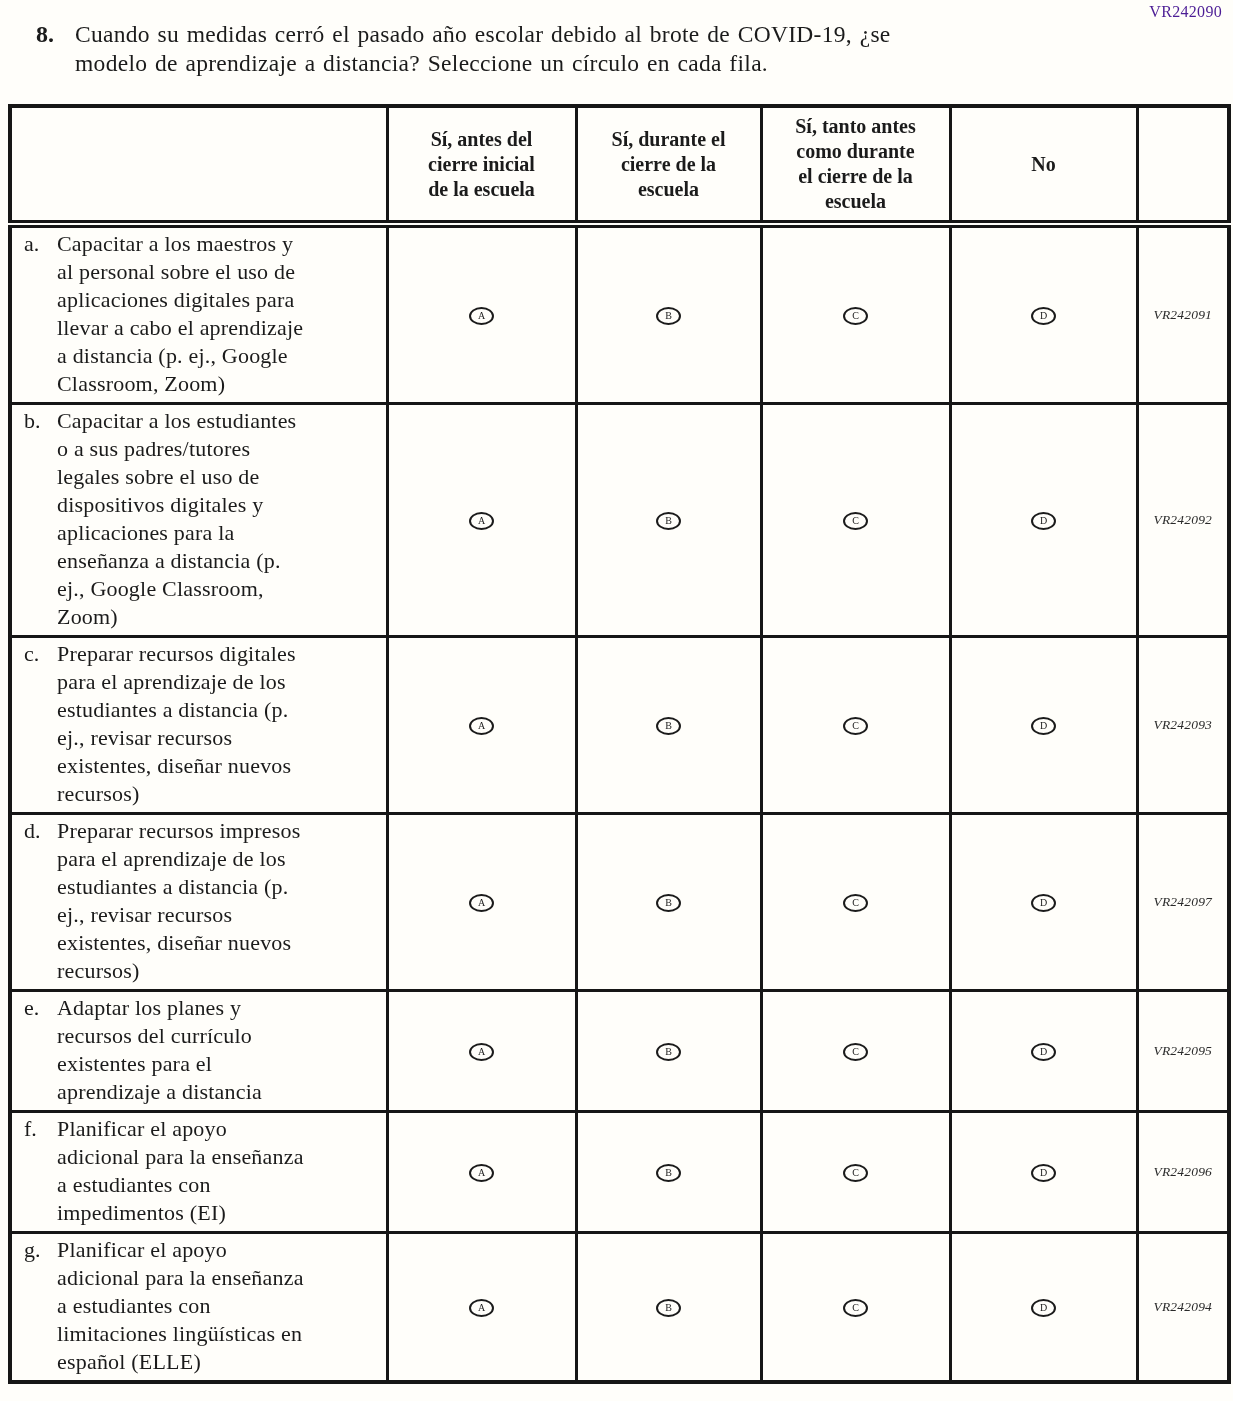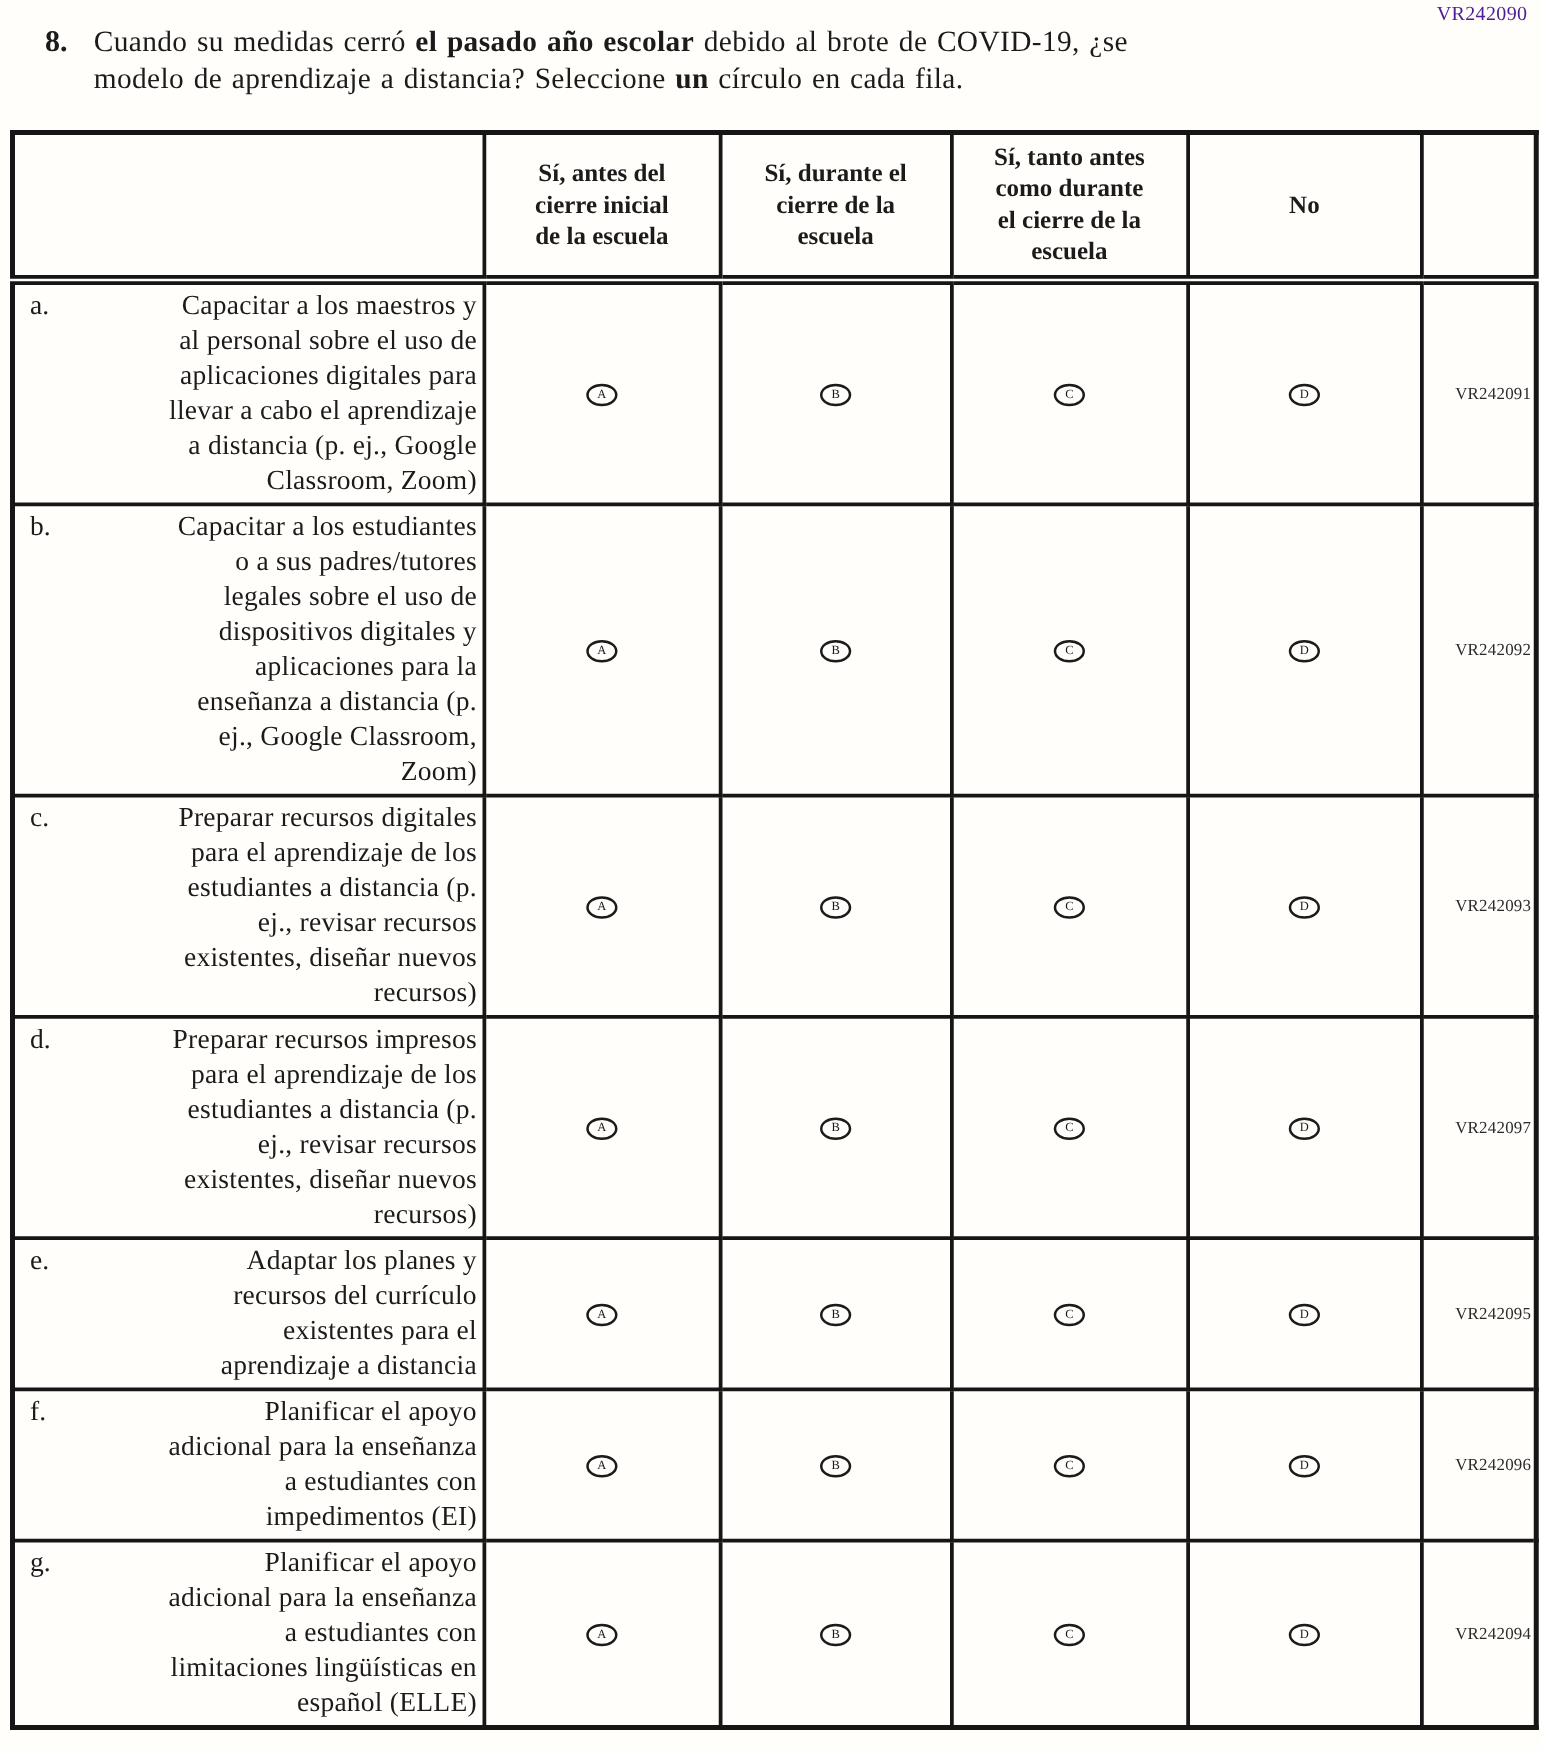--- a/index.html
+++ b/index.html
@@ -33,21 +33,21 @@
     font-weight: bold;
     font-size: 24px;
     line-height: 29px;
   }
   .qtext {
     font-size: 23.5px;
     line-height: 29px;
     letter-spacing: 0.3px;
     word-spacing: 1.5px;
   }
-  .qtext b { font-weight: bold; }
+  .qtext b { font-weight: normal; }
 
   table.response-table {
     border-collapse: collapse;
     table-layout: fixed;
     width: 1219px;
     margin: 26px 0 0 8px;
     border: 4px solid #161616;
   }
   .response-table th,
   .response-table td {
@@ -71,46 +71,46 @@
   .item-flex { display: flex; }
   .item-letter {
     flex: none;
     width: 39px;
     padding-left: 6px;
     box-sizing: border-box;
   }
   .item-text {
     flex: 1;
     letter-spacing: 0.2px;
-    text-align: right;
   }
   td.opt-cell {
     text-align: center;
     vertical-align: middle;
   }
   .bubble {
     display: inline-block;
     width: 21px;
     height: 14px;
     border: 2px solid #1b1b1b;
     border-radius: 50%;
     line-height: 14px;
     font-size: 10px;
     text-align: center;
     font-family: "Liberation Serif", serif;
     color: #1b1b1b;
     cursor: pointer;
   }
   td.code-cell {
-    text-align: right;
+    text-align: center;
     vertical-align: middle;
     font-size: 13.5px;
     letter-spacing: 0.2px;
     padding: 0 2px;
     color: #2a2a2a;
+    font-style: italic;
   }
 </style>
 </head>
 <body>
 
 <div class="page">
 
   <div class="top-code">VR242090</div>
 
   <div class="question">

